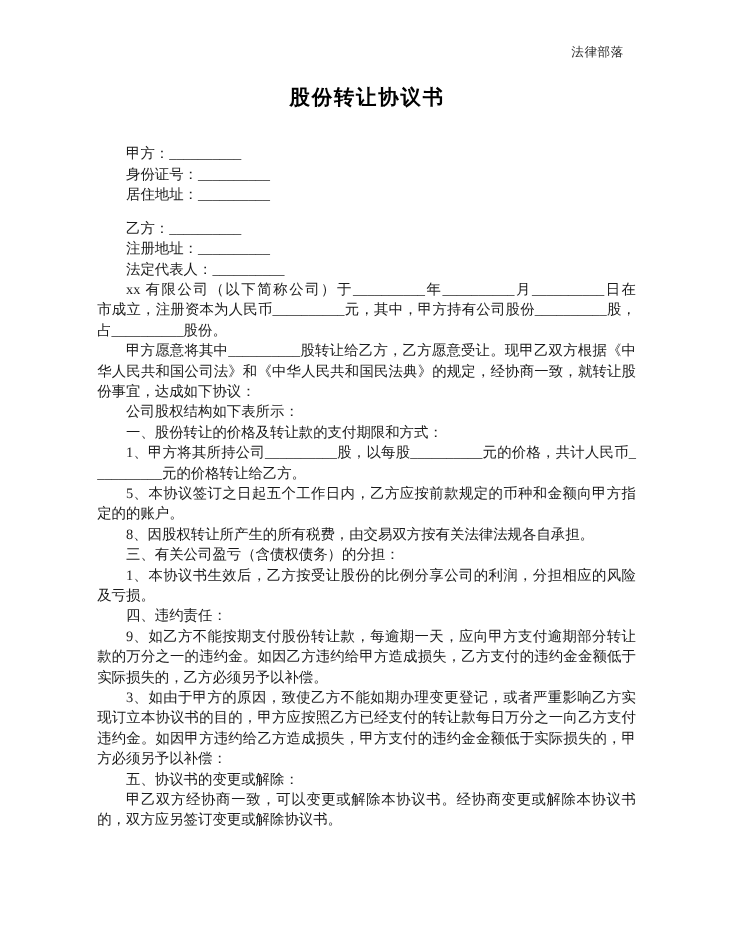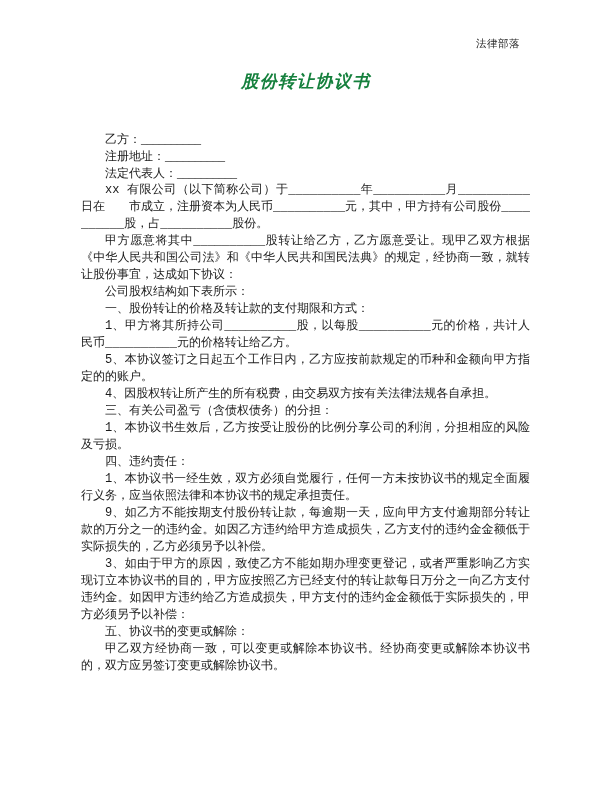--- a/index.html
+++ b/index.html
@@ -27,22 +27,21 @@
   .doc-title {
     position: absolute;
     top: 70px;
     left: 0;
     width: 612px;
     margin: 0;
     text-align: center;
     font-size: 17px;
     font-weight: 700;
     letter-spacing: 1.5px;
-    color: #15803d;
-    font-style: italic;
+    color: #000000;
   }
   .content {
     position: absolute;
     left: 81px;
     top: 120px;
     width: 449px;
     font-size: 12px;
     line-height: 17px;
     color: #1a1a1a;
   }
@@ -51,51 +50,54 @@
     white-space: nowrap;
   }
   .party-b {
     margin-top: 11px;
   }
   .para {
     margin: 0;
     text-indent: 2em;
     text-align: justify;
     word-break: break-all;
-    font-family: Liberation Mono, monospace;
   }
 </style>
 </head>
 <body>
 
 <div class="page">
 
   <div class="site-tag">法律部落</div>
 
   <h1 class="doc-title">股份转让协议书</h1>
 
   <div class="content">
 
+    <div class="party-block party-a">
+      <div class="line">甲方：__________</div>
+      <div class="line">身份证号：__________</div>
+      <div class="line">居住地址：__________</div>
+    </div>
 
     <div class="party-block party-b">
       <div class="line">乙方：__________</div>
       <div class="line">注册地址：__________</div>
       <div class="line">法定代表人：__________</div>
     </div>
 
     <p class="para">xx 有限公司（以下简称公司）于__________年__________月__________日在　　市成立，注册资本为人民币__________元，其中，甲方持有公司股份__________股，占__________股份。</p>
     <p class="para">甲方愿意将其中__________股转让给乙方，乙方愿意受让。现甲乙双方根据《中华人民共和国公司法》和《中华人民共和国民法典》的规定，经协商一致，就转让股份事宜，达成如下协议：</p>
     <p class="para">公司股权结构如下表所示：</p>
     <p class="para">一、股份转让的价格及转让款的支付期限和方式：</p>
     <p class="para">1、甲方将其所持公司__________股，以每股__________元的价格，共计人民币__________元的价格转让给乙方。</p>
     <p class="para">5、本协议签订之日起五个工作日内，乙方应按前款规定的币种和金额向甲方指定的的账户。</p>
-    <p class="para">4、因股权转让所产生的所有税费，由交易双方按有关法律法规各自承担。</p>
+    <p class="para">8、因股权转让所产生的所有税费，由交易双方按有关法律法规各自承担。</p>
     <p class="para">三、有关公司盈亏（含债权债务）的分担：</p>
     <p class="para">1、本协议书生效后，乙方按受让股份的比例分享公司的利润，分担相应的风险及亏损。</p>
     <p class="para">四、违约责任：</p>
-    <p class="para">1、本协议书一经生效，双方必须自觉履行，任何一方未按协议书的规定全面履行义务，应当依照法律和本协议书的规定承担责任。</p>
     <p class="para">9、如乙方不能按期支付股份转让款，每逾期一天，应向甲方支付逾期部分转让款的万分之一的违约金。如因乙方违约给甲方造成损失，乙方支付的违约金金额低于实际损失的，乙方必须另予以补偿。</p>
     <p class="para">3、如由于甲方的原因，致使乙方不能如期办理变更登记，或者严重影响乙方实现订立本协议书的目的，甲方应按照乙方已经支付的转让款每日万分之一向乙方支付违约金。如因甲方违约给乙方造成损失，甲方支付的违约金金额低于实际损失的，甲方必须另予以补偿：</p>
     <p class="para">五、协议书的变更或解除：</p>
     <p class="para">甲乙双方经协商一致，可以变更或解除本协议书。经协商变更或解除本协议书的，双方应另签订变更或解除协议书。</p>
 
   </div>
 </div>
 
 </body></html>

